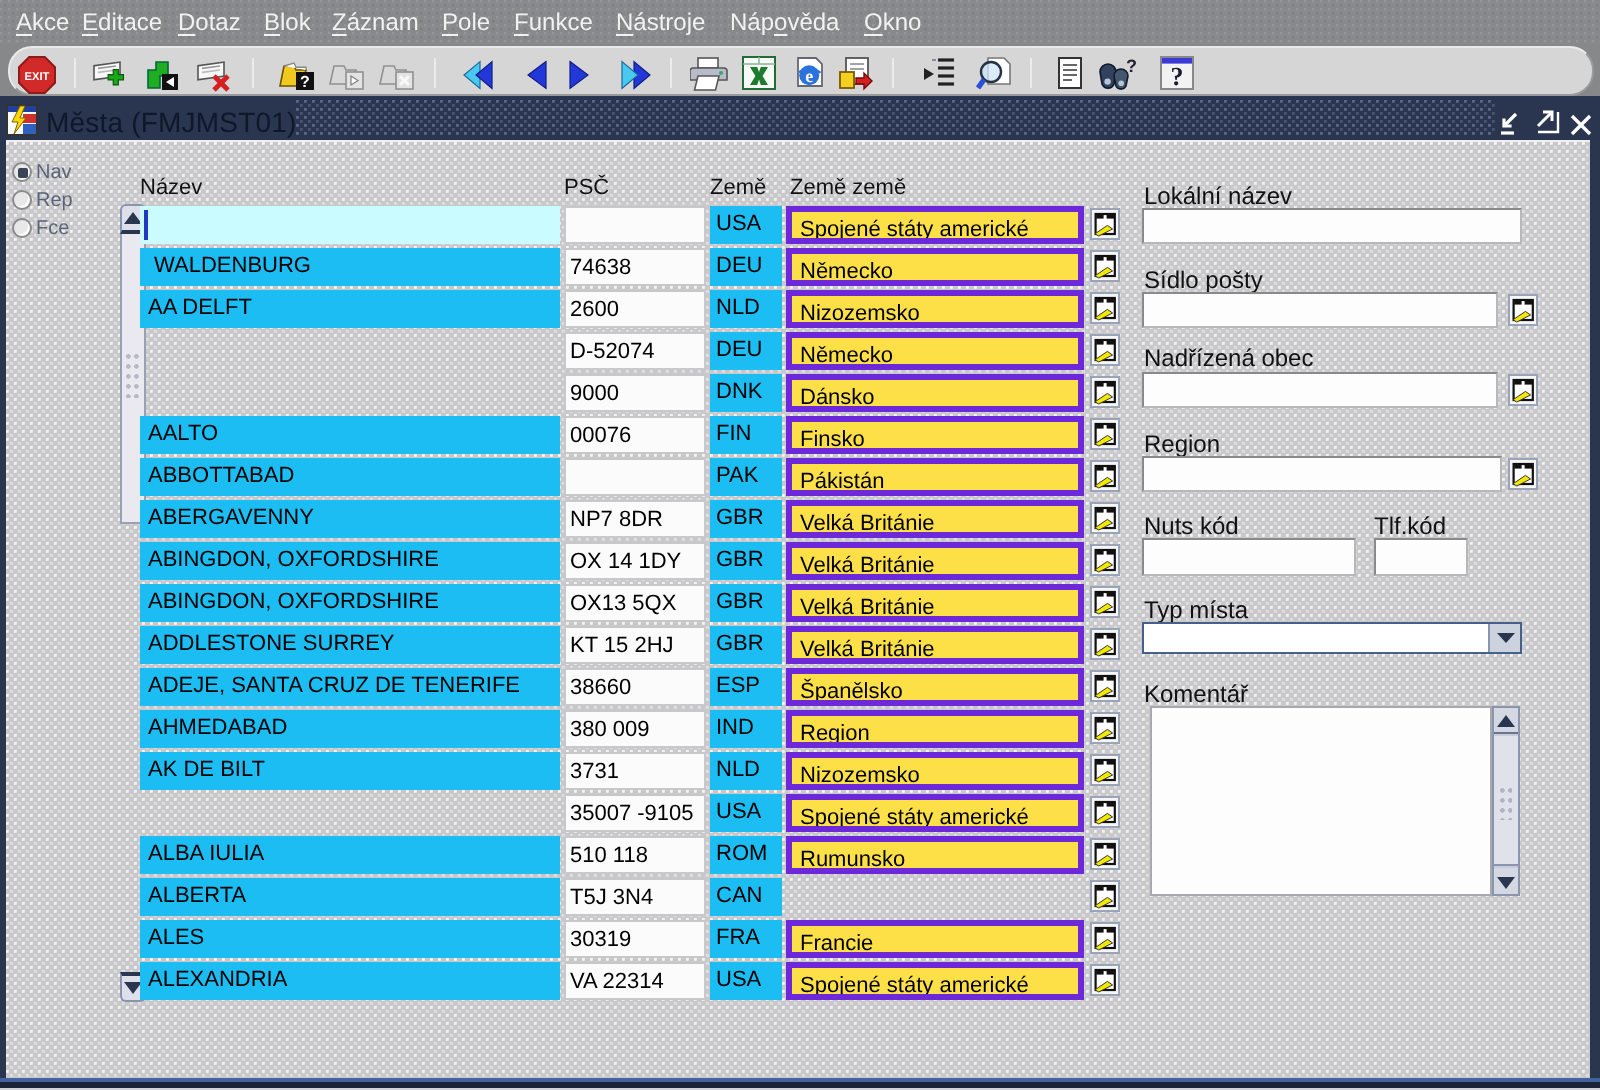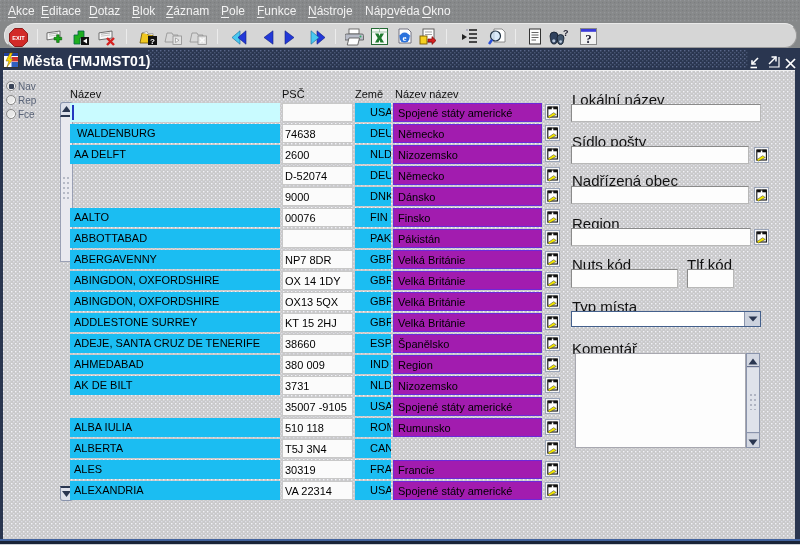--- a/index.html
+++ b/index.html
@@ -7,34 +7,34 @@
 .abs{position:absolute}
 #menubar{left:0;top:0;width:792px;height:22px;background:#b91c1c}
 .mi{position:absolute;top:4px;color:#f2f2f2;font-size:12px;white-space:pre}
 .mi u{text-decoration:underline;text-underline-offset:2px}
 #toolbar{left:0;top:22px;width:800px;height:26px;background:#868889}
 #capsule{position:absolute;left:4px;top:1px;width:793px;height:25px;background:#d6d6d6;border:1px solid #eaeaea;border-bottom-color:#9a9a9a;border-right-color:#9a9a9a;border-radius:12px}
 .ti{position:absolute;top:28px}
 .tsep{position:absolute;top:29px;width:1px;height:15px;background:#9a9aa2;border-right:1px solid #ececec}
 #titlebar{left:0;top:48px;width:800px;height:22px;background:#2a3650}
 #titlepat{position:absolute;left:148px;top:50px;width:600px;height:18px}
-#title{position:absolute;left:23px;top:53px;color:#ffffff;font-size:14px;font-weight:bold;letter-spacing:0.1px}
+#title{position:absolute;left:23px;top:53px;color:#0f172a;font-size:14px;font-weight:normal;letter-spacing:0.1px}
 #canvas{left:3px;top:70px;width:792px;height:469px;background-color:#c9c9ca;border-top:1px solid #efefef}
 #lborder{left:0;top:70px;width:3px;height:469px;background:#2a3650}
 #rborder{left:795px;top:70px;width:5px;height:469px;background:#2a3650}
 #bborder{left:0;top:539px;width:800px;height:6px;background:linear-gradient(#42639e 0 2px,#1a2438 2px 5px,#cfd3d8 5px 6px)}
 .hdr{position:absolute;top:88px;font-size:11px;color:#111}
 .row{position:absolute;left:0;width:800px;height:19px}
 .cell{position:absolute;height:19px;font-size:11px;line-height:19px;color:#000;white-space:pre;overflow:hidden}
 .c1{left:70px;width:210px;background:#1bbdf2;padding-left:4px}
 .c2{left:282px;width:71px;background:#fbfbfb;border:1px solid #c8c8c8;padding-left:2px}
-.c3{left:355px;width:36px;background:#1bbdf2;padding-left:15px}
-.c4{left:393px;width:149px;background:#a21caf;border:1px solid #6d28d9;padding-left:4px}
+.c3{left:355px;width:36px;background:#1bbdf2;padding-left:3px}
+.c4{left:393px;width:149px;background:#fde047;border:3px solid #6d28d9;padding-left:4px}
 .ebtn{position:absolute;left:545px;top:1px;width:15px;height:16px}
-.fldlabel{position:absolute;font-size:15px;color:#111}
+.fldlabel{position:absolute;font-size:12px;color:#111}
 .fld{position:absolute;background:#fdfdfd;border:1px solid #b8b8b8;border-top-color:#8a8a8a;border-left-color:#8a8a8a}
 .radio{position:absolute;width:10px;height:10px;border-radius:50%;background:#e8e8e8;border:1px solid #8a8a8a;box-shadow:inset -1px -1px 0 #fff}
 .rlabel{position:absolute;font-size:10px;color:#5a6478}
 </style></head><body>
 
 <div class="abs" id="menubar">
     <svg width="800" height="22" style="display:block;position:absolute;left:0;top:0">
       <defs>
         <pattern id="mdith" width="4" height="4" patternUnits="userSpaceOnUse">
           <rect width="4" height="4" fill="#87898a"></rect>
@@ -46,21 +46,21 @@
     </svg>
 <span class="mi" style="left:8px"><u>A</u>kce</span>
 <span class="mi" style="left:41px"><u>E</u>ditace</span>
 <span class="mi" style="left:89px"><u>D</u>otaz</span>
 <span class="mi" style="left:132px"><u>B</u>lok</span>
 <span class="mi" style="left:166px"><u>Z</u>áznam</span>
 <span class="mi" style="left:221px"><u>P</u>ole</span>
 <span class="mi" style="left:257px"><u>F</u>unkce</span>
 <span class="mi" style="left:308px"><u>N</u>ástroje</span>
 <span class="mi" style="left:365px">Náp<u>o</u>věda</span>
-<span class="mi" style="left:422px"><u>O</u>kno</span>
+<span class="mi" style="left:432px"><u>O</u>kno</span>
 </div>
 <div class="abs" id="toolbar">
     <div id="capsule"></div>
   </div>
 <div class="tsep" style="left:37px"></div>
 <div class="tsep" style="left:126px"></div>
 <div class="tsep" style="left:217px"></div>
 <div class="tsep" style="left:335px"></div>
 <div class="tsep" style="left:446px"></div>
 <div class="tsep" style="left:515px"></div>
@@ -247,21 +247,21 @@
 <div class="radio" style="left:6px;top:81px"></div>
 <div class="abs" style="left:9px;top:84px;width:5px;height:5px;background:#3a4458;border-radius:1px"></div>
 <div class="rlabel" style="left:18px;top:81px">Nav</div>
 <div class="radio" style="left:6px;top:95px"></div>
 <div class="rlabel" style="left:18px;top:95px">Rep</div>
 <div class="radio" style="left:6px;top:109px"></div>
 <div class="rlabel" style="left:18px;top:109px">Fce</div>
 <div class="hdr" style="left:70px">Název</div>
 <div class="hdr" style="left:282px">PSČ</div>
 <div class="hdr" style="left:355px">Země</div>
-<div class="hdr" style="left:395px">Název název</div>
+<div class="hdr" style="left:395px">Země země</div>
 <div class="abs" style="left:60px;top:102px;width:13px;height:15px;background:#dde0ea;border:1px solid #8a94ac;border-bottom:2px solid #2a3650;border-radius:3px 3px 0 0">
     <svg width="11" height="12" viewBox="0 0 11 12" style="display:block;margin:0 auto">
       <polygon points="5.5,3 10,9 1,9" fill="#2a3650"></polygon>
     </svg>
   </div>
 <div class="abs" style="left:60px;top:117px;width:13px;height:145px;background:#e9e9ef;border:1px solid #9aa0b4;border-top:none"></div>
 <div class="abs" style="left:63px;top:177px;width:8px;height:22px;background-image:radial-gradient(circle at 1.2px 1.2px,#b6bac6 1px,transparent 1.3px);background-size:4px 5px"></div>
 <div class="abs" style="left:60px;top:486px;width:13px;height:15px;background:#dde0ea;border:1px solid #8a94ac;border-top:2px solid #2a3650;border-radius:0 0 3px 3px">
     <svg width="11" height="12" viewBox="0 0 11 12" style="display:block;margin:0 auto">
       <polygon points="5.5,9 10,3 1,3" fill="#2a3650"></polygon>

